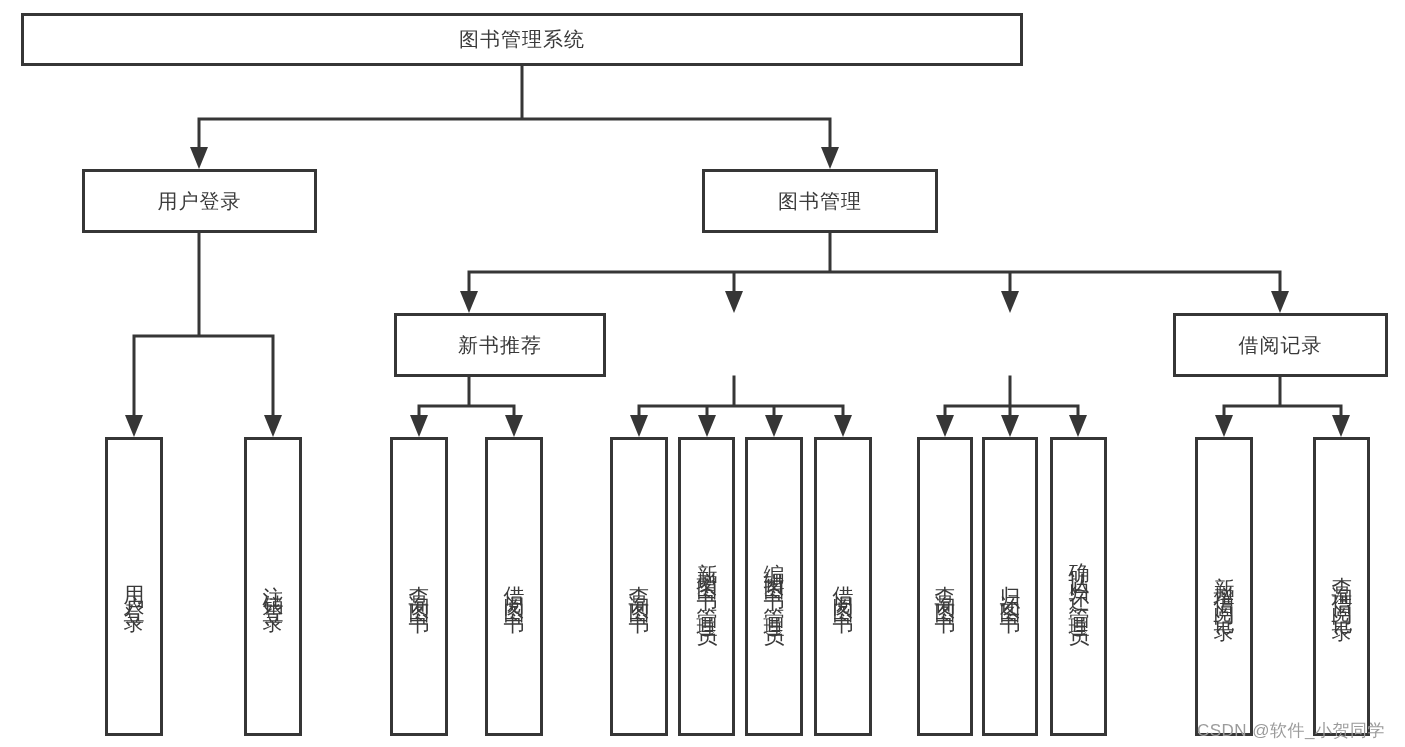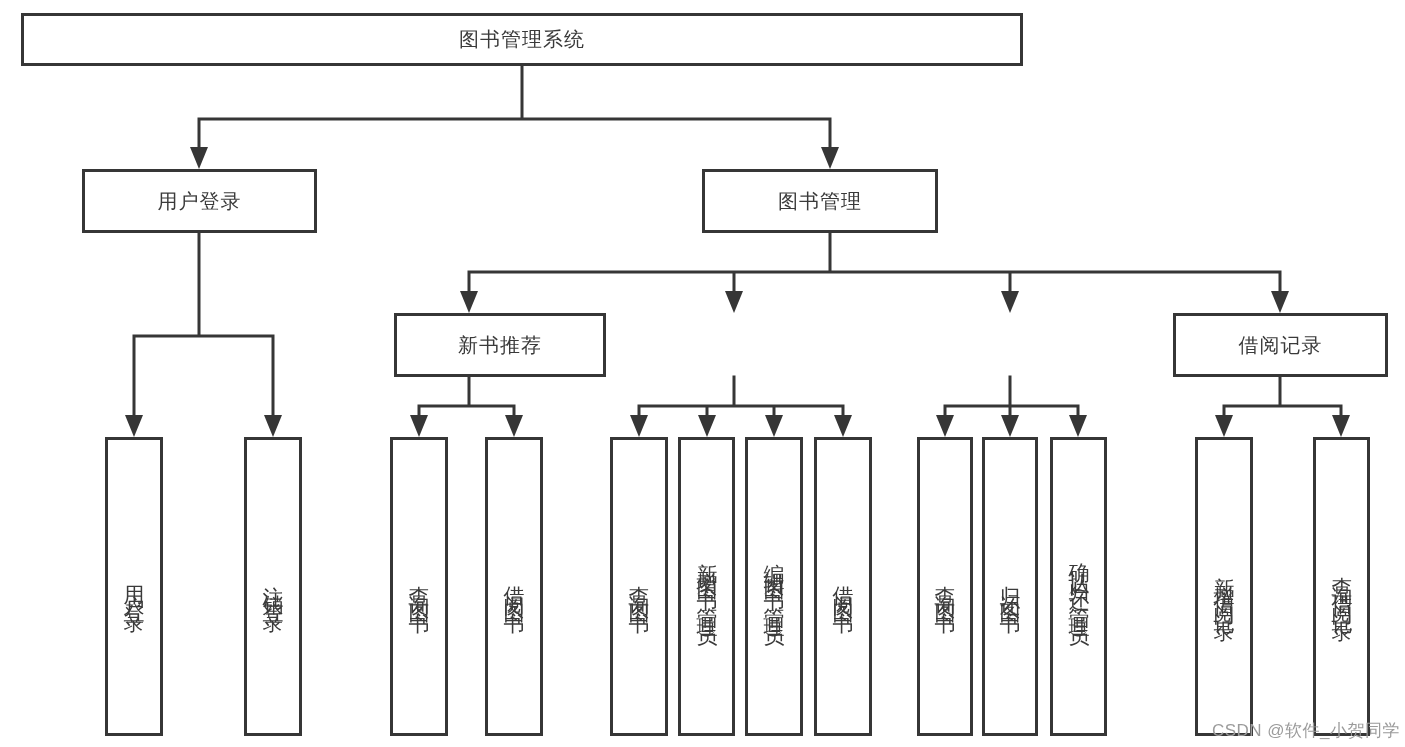--- a/index.html
+++ b/index.html
@@ -45,21 +45,21 @@
     text-align: center;
     font-size: 21px;
     letter-spacing: 9px;
     line-height: 52px;
   }
   .vnode-narrow {
     line-height: 50px;
   }
   .watermark {
     position: absolute;
-    right: 5px;
+    right: 20px;
     top: 719px;
     font-size: 17px;
     letter-spacing: 0.5px;
     color: #9b9b9b;
     white-space: nowrap;
   }
 </style>
 </head>
 <body>
 

